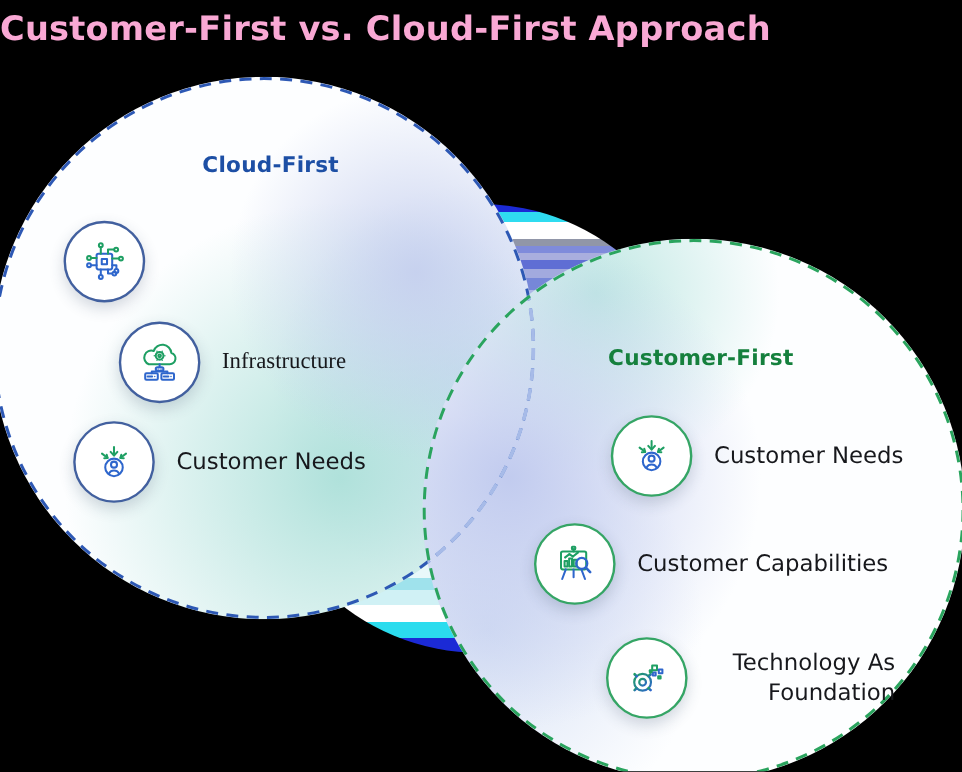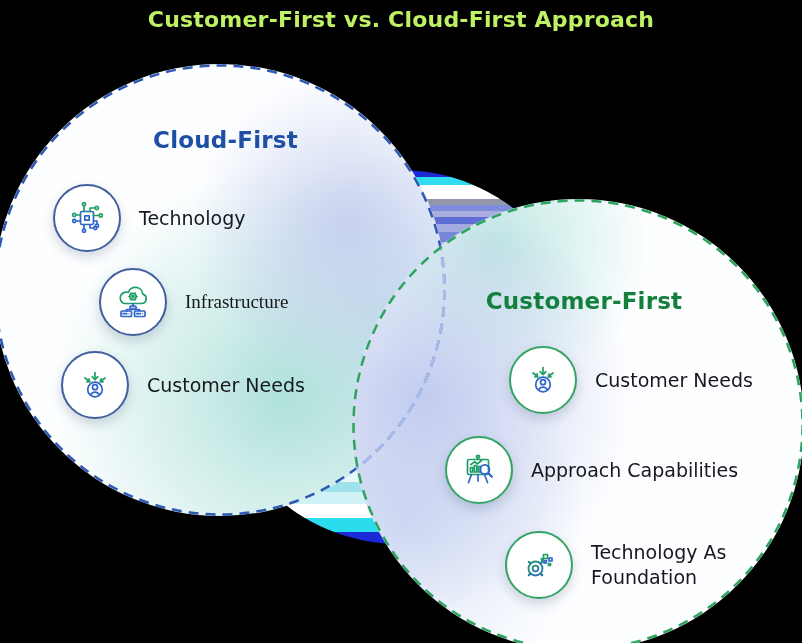--- a/index.html
+++ b/index.html
@@ -1,22 +1,22 @@
 <!DOCTYPE html>
 <html><head>
 <meta charset="utf-8">
 <style>
   html,body{margin:0;padding:0;background:#000;}
   .stage{
     position:relative;width:802px;height:643px;overflow:hidden;background:#000;
     font-family:"DejaVu Sans","Liberation Sans",sans-serif;
   }
   .main-title{
-    position:absolute;top:7px;left:0;width:100%;text-align:center;
-    font-size:22px;font-weight:bold;color:#bef264;letter-spacing:.2px;margin:0;
+    position:absolute;top:7px;left:0;width:100%;text-align:left;
+    font-size:28px;font-weight:bold;color:#f9a8d4;letter-spacing:.2px;margin:0;
   }
   
   .sphere{
     position:absolute;left:213px;top:170px;width:374px;height:374px;border-radius:50%;
     background:linear-gradient(to bottom,
       #1b2ad6 0px,#1b2ad6 7px,#2fdcf0 7px,#2fdcf0 15px,#ffffff 15px,#ffffff 29px,
       #9196a8 29px,#9196a8 35px,#7f8bdb 35px,#7f8bdb 41px,#a9aede 41px,#a9aede 47px,
       #5f6ed4 47px,#5f6ed4 54px,#a2aade 54px,#a2aade 62px,#7687d8 62px,#7687d8 72px,
       #aeb6e6 72px,#aeb6e6 84px,#93a0dd 84px,#93a0dd 98px,#c7cdee 98px,#c7cdee 115px,
       #d8dcf2 115px,#e4ecf6 170px,#d9eef2 240px,
@@ -37,38 +37,38 @@
   .circle-fill.right{
     left:352px;top:199px;width:452px;height:452px;
     background:
       radial-gradient(circle at 16% 44%, rgba(191,201,238,.95), rgba(191,201,238,0) 46%),
       radial-gradient(circle at 32% 10%, rgba(176,226,220,.8), rgba(176,226,220,0) 30%),
       radial-gradient(circle at 12% 72%, rgba(198,212,240,.7), rgba(198,212,240,0) 35%),
       #fdfeff;
   }
   .rings{position:absolute;left:0;top:0;z-index:3;pointer-events:none;}
   .content{position:absolute;left:0;top:0;width:100%;height:100%;z-index:4;}
-  .circle-title{position:absolute;text-align:center;font-weight:bold;font-size:23px;letter-spacing:.2px;}
+  .circle-title{position:absolute;text-align:center;font-weight:bold;font-size:18px;letter-spacing:.2px;}
   .circle-title.cloud{left:118px;top:127px;width:215px;color:#1D4FA5;}
   .circle-title.customer{left:478px;top:288px;width:212px;color:#15803d;}
   .row{position:absolute;display:flex;align-items:center;gap:18px;}
   .badge{
     width:64px;height:64px;border-radius:50%;background:#fff;flex:0 0 auto;
     display:flex;align-items:center;justify-content:center;
     box-shadow:0 5px 12px rgba(40,60,90,.20);
   }
   .badge.blue{border:2px solid #42609F;}
   .badge.green{border:2px solid #35A565;}
   .row-label{font-size:19px;color:#17181c;line-height:1.3;}
   .row.l1{left:53px;top:184px;}
   .row.l2{left:99px;top:268px;font-family:Liberation Serif, serif;}
   .row.l3{left:61px;top:351px;}
   .row.r1{left:509px;top:346px;}
   .row.r2{left:445px;top:436px;}
-  .row.r3{left:505px;top:531px;}
+  .row.r3{left:505px;top:531px;text-align:right;}
   .row.r3 .row-label{max-width:155px;}
   .icon{display:block;}
   .icon *{fill:none;stroke-linecap:round;stroke-linejoin:round;}
   .icon .g{stroke:#1E9F63;stroke-width:1.7;}
   .icon .b{stroke:#2E66CC;stroke-width:1.7;}
   .icon .gf{fill:#1E9F63;stroke:none;}
   .icon .bf{fill:#2E66CC;stroke:none;}
   .icon .grad{stroke:url(#gb);stroke-width:1.8;}
 </style>
 </head>
@@ -123,21 +123,20 @@
           <path class="g" d="M13.5 17 H9"></path>
             <circle class="g" cx="7.2" cy="17" r="1.6"></circle>
           <path class="b" d="M13.5 23 H9"></path>
             <circle class="b" cx="7.2" cy="23" r="1.6"></circle>
           <path class="b" d="M17 26.5 V31"></path>
             <circle class="b" cx="17" cy="32.8" r="1.6"></circle>
           <path class="b" d="M23 26.5 V30 H26.5"></path>
             <circle class="b" cx="28.3" cy="30" r="1.6"></circle>
         </svg>
       </div>
-      <div class="row-label">Technology</div>
     </div>
 
     <div class="row l2">
       <div class="badge blue">
         <svg class="icon" width="40" height="40" viewBox="0 0 40 40">
           <path class="g" d="M11 21.5 h17.5 a4.8 4.8 0 0 0 1.3 -9.4 a7.5 7.5 0 0 0 -14.6 -1.6 A5.4 5.4 0 0 0 11 21.5 Z"></path>
           <circle class="g" cx="20" cy="14.5" r="3.2"></circle>
           <circle class="g" cx="20" cy="14.5" r="1.1"></circle>
           <circle class="gf" cx="24.4" cy="14.5" r=".6"></circle>
             <circle class="gf" cx="22.2" cy="18.3" r=".6"></circle>
@@ -211,21 +210,21 @@
             <circle class="gf" cx="15.5" cy="11.8" r=".8"></circle>
           <circle class="gf" cx="18.5" cy="13.8" r=".8"></circle>
             <circle class="gf" cx="22.5" cy="10.5" r=".8"></circle>
           <path class="b" d="M12.5 24.5 L9.5 32.5"></path>
             <path class="b" d="M25.5 24.5 L28.5 32.5"></path>
           <path class="b" d="M19 24.5 V31"></path>
           <circle class="b" cx="25.8" cy="19.5" r="4.6" style="stroke-width:1.9"></circle>
           <path class="b" d="M29.2 23 L32.8 26.8" style="stroke-width:2.2"></path>
         </svg>
       </div>
-      <div class="row-label">Approach Capabilities</div>
+      <div class="row-label">Customer Capabilities</div>
     </div>
 
     <div class="row r3">
       <div class="badge green">
         <svg class="icon" width="40" height="40" viewBox="0 0 40 40">
           <circle class="grad" cx="16.5" cy="23.5" r="7"></circle>
           <circle class="grad" cx="16.5" cy="23.5" r="2.8"></circle>
           <g class="grad" style="stroke-width:2.2">
             <path d="M23.5 23.5 H25.9"></path>
               <path d="M21.45 28.45 L23.15 30.15"></path>

